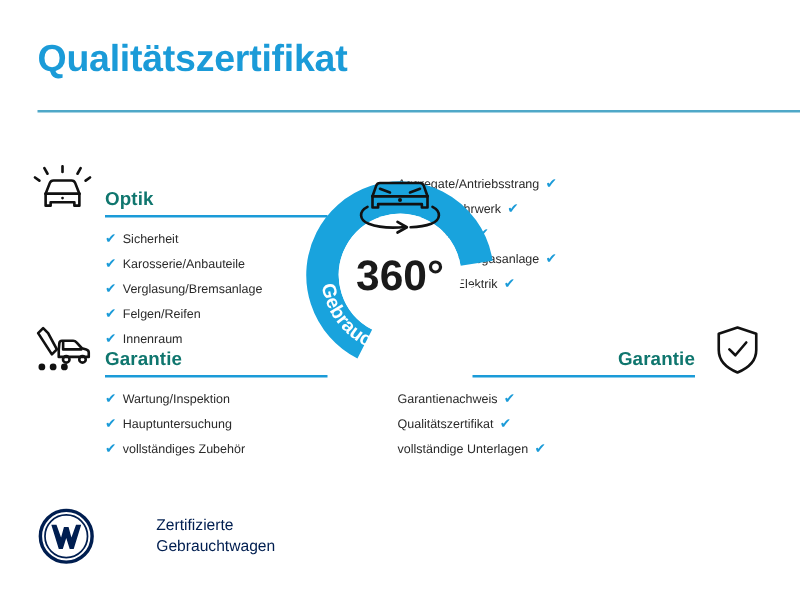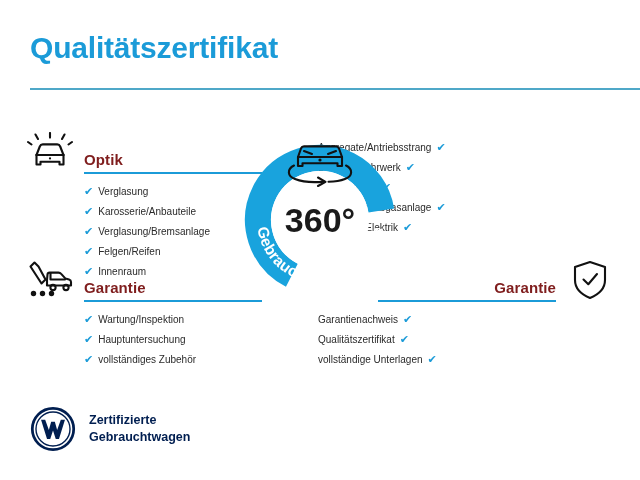--- a/index.html
+++ b/index.html
@@ -67,21 +67,21 @@
   }
   .left .sec-icon  { left: 0; }
   .right .sec-icon { right: 0; }
   .sec-icon svg { display: block; }
 
   .sec-title {
     position: absolute;
     bottom: 6px;
     font-size: 15px;
     font-weight: 600;
-    color: #7f1d1d;
+    color: #0f766e;
     white-space: nowrap;
     letter-spacing: 0.1px;
     margin-top: 44px;
   }
   .left .sec-title  { left: 62px; }
   .right .sec-title { right: 62px; }
 
   .sec-underline {
     position: absolute;
     height: 2px;
@@ -136,24 +136,25 @@
     position: absolute;
     left: 30px;
     top: 406px;
     display: flex;
     align-items: center;
     gap: 13px;
   }
   .vw-mark { width: 46px; height: 46px; display: block; }
   .footer-text {
     font-size: 12.5px;
-    font-weight: 700;
+    font-weight: 400;
     color: #001e50;
     line-height: 1.35;
     white-space: pre-line;
+    margin-left: 36px;
   }
 </style>
 </head>
 <body>
 
 <div class="page">
 
   <div class="title">Qualitätszertifikat</div>
   <div class="title-rule"></div>
 
@@ -167,21 +168,21 @@
           <path d="M10.5 23 L37.5 23"></path>
           <circle cx="24" cy="26.4" r="1.1" fill="#111" stroke="none"></circle>
         </svg>
       </div>
       <div class="sec-title">Optik</div>
       <div class="sec-underline"></div>
     </div>
     <ul class="sec-list">
       <li>
         <span class="check">✔</span>
-        <span>Verglasung</span>
+        <span>Sicherheit</span>
       </li>
       <li>
         <span class="check">✔</span>
         <span>Karosserie/Anbauteile</span>
       </li>
       <li>
         <span class="check">✔</span>
         <span>Verglasung/Bremsanlage</span>
       </li>
       <li>

